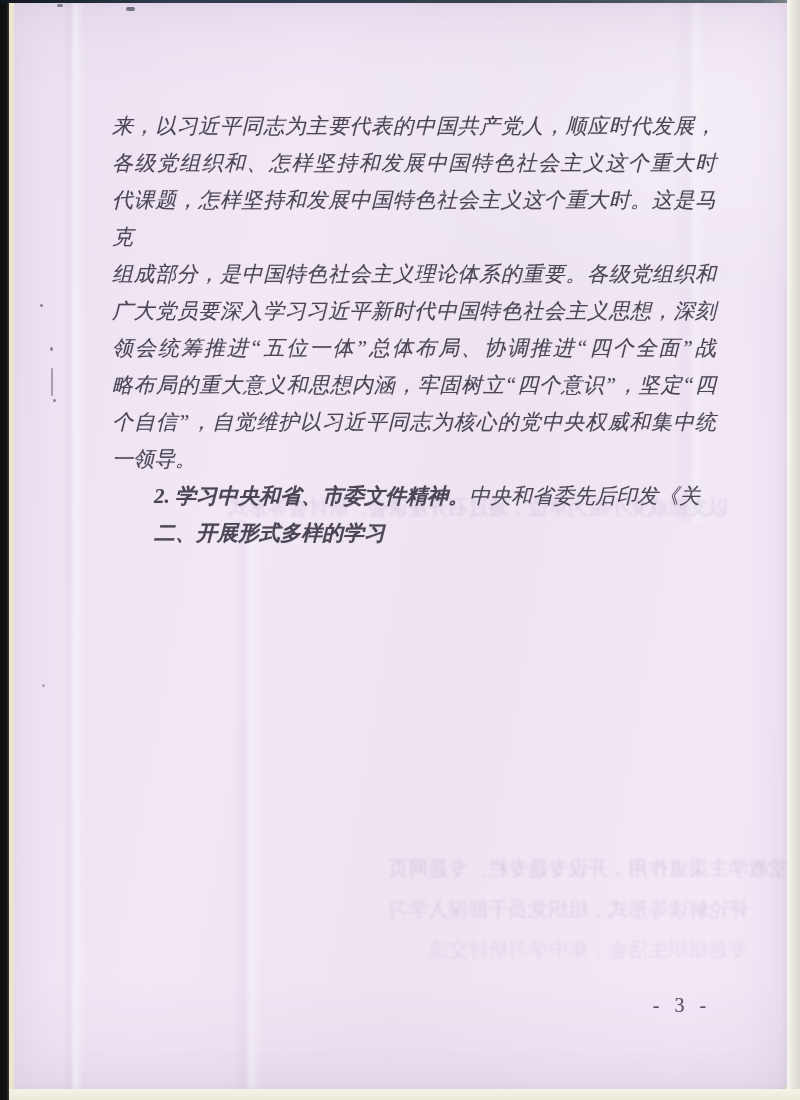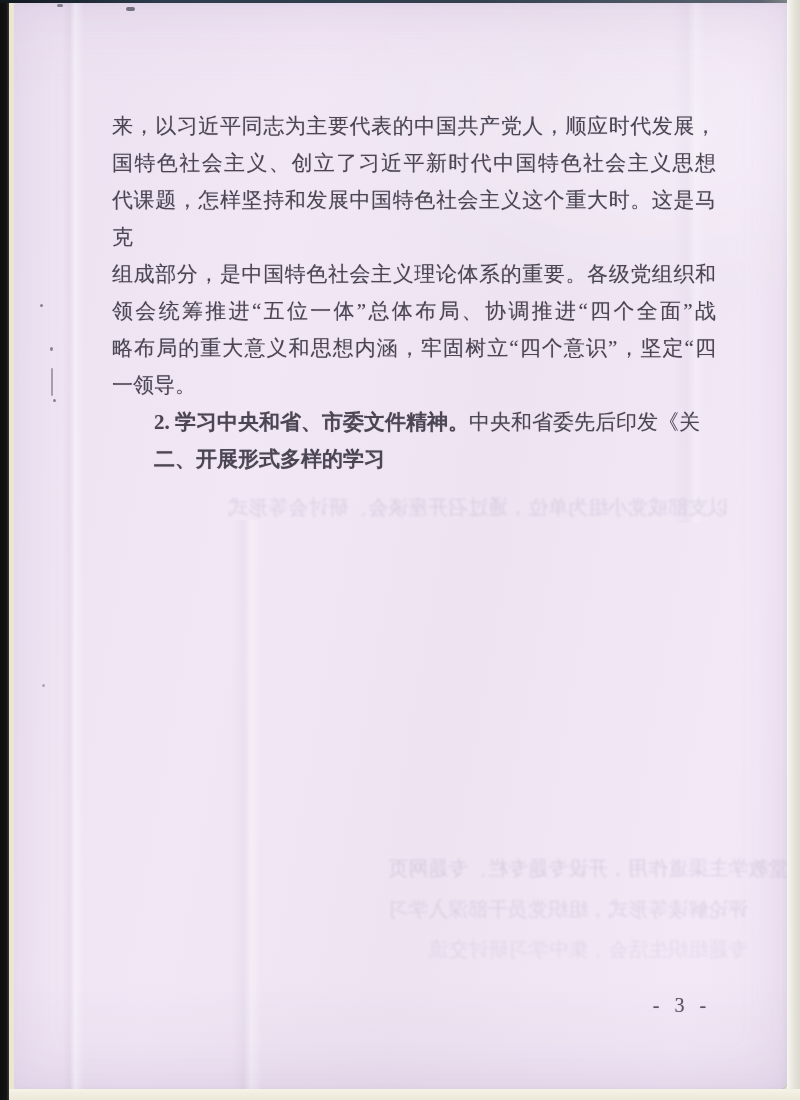--- a/index.html
+++ b/index.html
@@ -75,20 +75,21 @@
   .speck-f { left: 126px; top: 7px;  width: 9px; height: 4px; border-radius: 2px; background: rgba(40,44,58,0.6); }
   .speck-g { left: 57px;  top: 4px;  width: 6px; height: 3px; border-radius: 2px; background: rgba(40,44,58,0.5); }
 
   
   .textblock {
     position: absolute; left: 112px; top: 108px; width: 604px;
     font-size: 21px; line-height: 37px;
     color: #4b4554;
     text-shadow: 0 0 1px rgba(75,69,84,0.30);
     letter-spacing: 0;
+    font-style: italic;
   }
   .line { text-align: justify; text-align-last: justify; white-space: normal; }
   .para .line:last-child { text-align-last: left; }        
   .para.flush .line:last-child { text-align-last: justify; } 
   .line.plain { text-align: left; text-align-last: left; }
   .indent { text-indent: 2em; }
   .bold { font-weight: 700; }
 
   
   .page-number {
@@ -126,25 +127,27 @@
       <div class="ghost" style="top: 489px; left: 228px; opacity: 0.16;">以支部或党小组为单位，通过召开座谈会、研讨会等形式</div>
       <div class="ghost" style="top: 850px; left: 388px; opacity: 0.17;">挥好课堂教学主渠道作用，开设专题专栏、专题网页</div>
       <div class="ghost" style="top: 891px; left: 388px; opacity: 0.15;">评论解读等形式，组织党员干部深入学习</div>
       <div class="ghost" style="top: 931px; left: 428px; opacity: 0.1;">专题组织生活会，集中学习研讨交流</div>
     </div>
 
   <div class="textblock">
 
     <div class="para">
         <div class="line">来，以习近平同志为主要代表的中国共产党人，顺应时代发展，</div>
-        <div class="line">国特色社会主义、创立了习近平新时代中国特色社会主义思想</div>
+        <div class="line">各级党组织和、怎样坚持和发展中国特色社会主义这个重大时</div>
         <div class="line">代课题，怎样坚持和发展中国特色社会主义这个重大时。这是马克</div>
         <div class="line">组成部分，是中国特色社会主义理论体系的重要。各级党组织和</div>
+        <div class="line">广大党员要深入学习习近平新时代中国特色社会主义思想，深刻</div>
         <div class="line">领会统筹推进“五位一体”总体布局、协调推进“四个全面”战</div>
         <div class="line">略布局的重大意义和思想内涵，牢固树立“四个意识”，坚定“四</div>
+        <div class="line">个自信”，自觉维护以习近平同志为核心的党中央权威和集中统</div>
         <div class="line">一领导。</div>
       </div>
 
     <div class="para">
       <div class="line indent"><span class="bold">2. 学习中央和省、市委文件精神。</span><span>中央和省委先后印发《关</span></div>
     </div>
 
     <div class="line plain indent bold">二、开展形式多样的学习</div>
 
 

